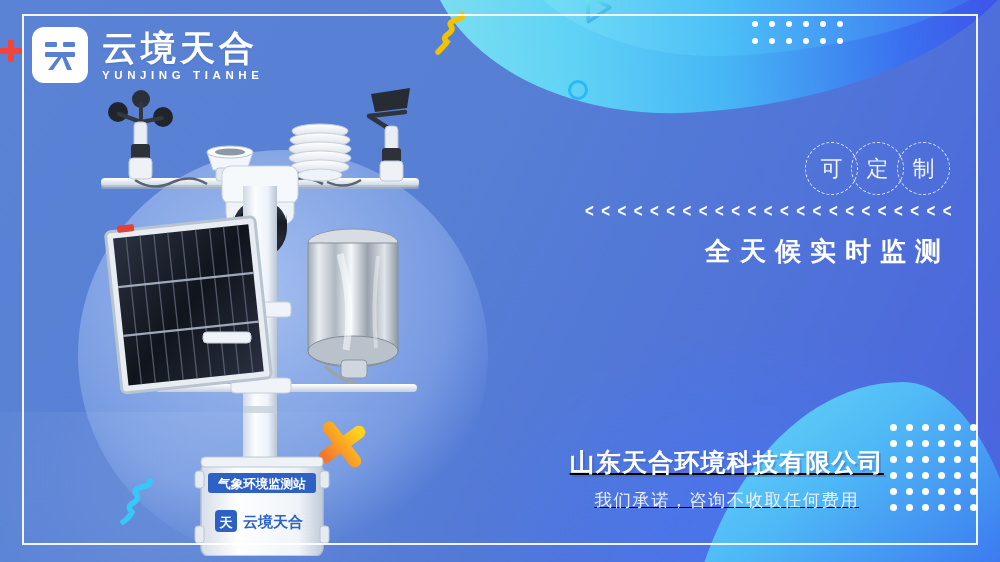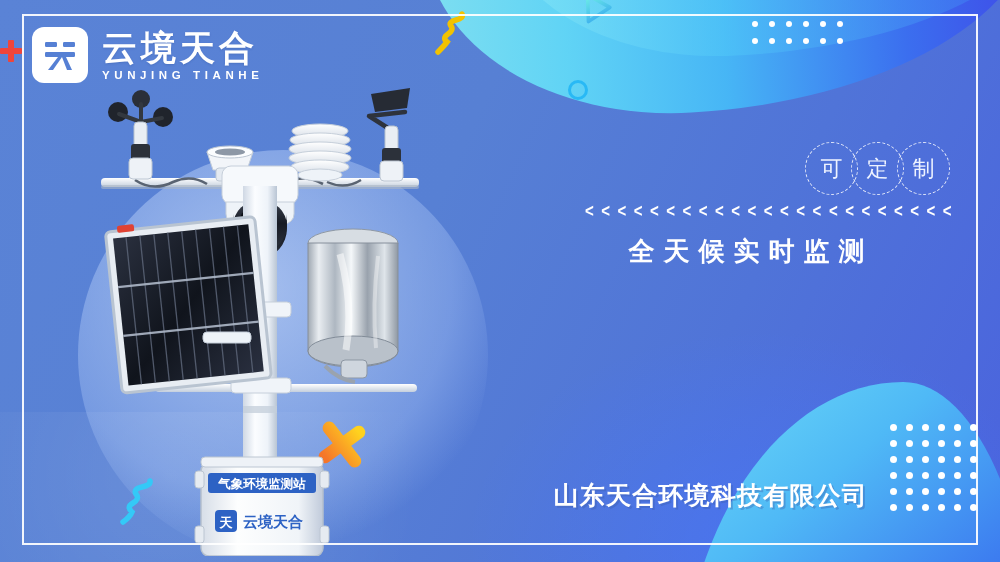--- a/index.html
+++ b/index.html
@@ -135,25 +135,25 @@
 
   .chev-row {
     margin-top:8px; color:#fff; font-size:15px; font-weight:700;
     letter-spacing:.5px; white-space:nowrap; line-height:1;
     display:flex; justify-content:flex-end; gap:7px;
   }
   .chev-row span { display:inline-block; transform:scaleY(1.25); }
 
   .subhead {
     margin-top:16px; color:#fff; font-size:26px; font-weight:700;
-    letter-spacing:9px; padding-right:2px; white-space:nowrap;text-align:center;
-  }
-
-  
-  .bottom-col { position:absolute; right:132px; bottom:50px; text-align:center; }
+    letter-spacing:9px; padding-right:2px; white-space:nowrap;
+  }
+
+  
+  .bottom-col { position:absolute; right:116px; bottom:50px; text-align:center;text-decoration:underline; }
   .company {
     color:#fff; font-size:25px; font-weight:800; letter-spacing:1.2px;
     text-shadow:2px 2px 0 rgba(56,92,170,.35);
     white-space:nowrap;
   }
   .promise {
     margin-top:9px; color:#eaf1ff; font-size:17.5px; font-weight:400;
     letter-spacing:1.4px; white-space:nowrap;
   }
 
@@ -469,16 +469,17 @@
       <span>&lt;</span>
         <span>&lt;</span>
         <span>&lt;</span>
     </div>
 
     <div class="subhead">全天候实时监测</div>
   </div>
 
   <div class="bottom-col">
     <div class="company">山东天合环境科技有限公司</div>
+    <div class="promise">我们承诺，咨询不收取任何费用</div>
   </div>
 
   <div class="frame"></div>
 </div>
 
 </body></html>

